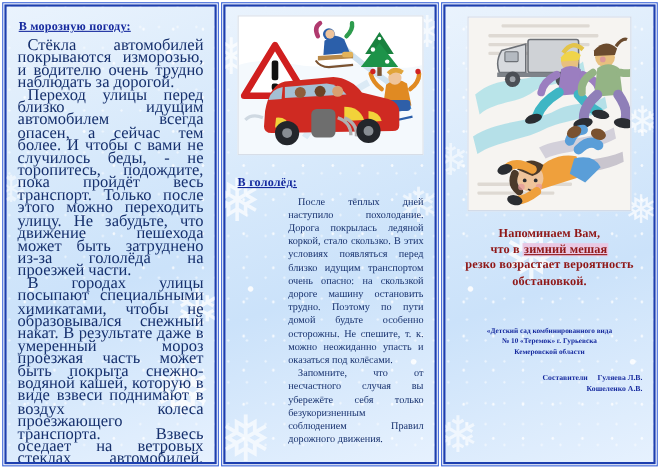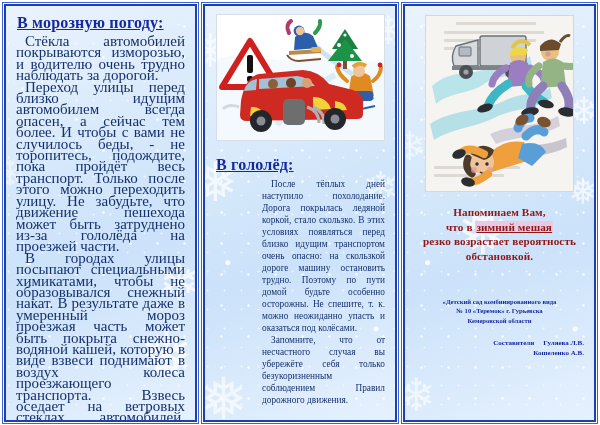--- a/index.html
+++ b/index.html
@@ -59,21 +59,21 @@
     user-select:none;
     font-family:"DejaVu Sans", sans-serif;
   }
   .content{position:relative;z-index:3;box-sizing:border-box;width:100%;height:100%;}
 
   
   .heading{
     display:inline-block;
     font-family:"Liberation Serif", serif;
     font-weight:bold;
-    font-size:16px;
+    font-size:11px;
     color:#15299e;
     text-decoration:underline;
     letter-spacing:.2px;
     white-space:nowrap;
   }
   .heading-wrap{padding:8px 0 4px 11px;}
 
   
   .body-text{
     font-family:"Liberation Serif", serif;

